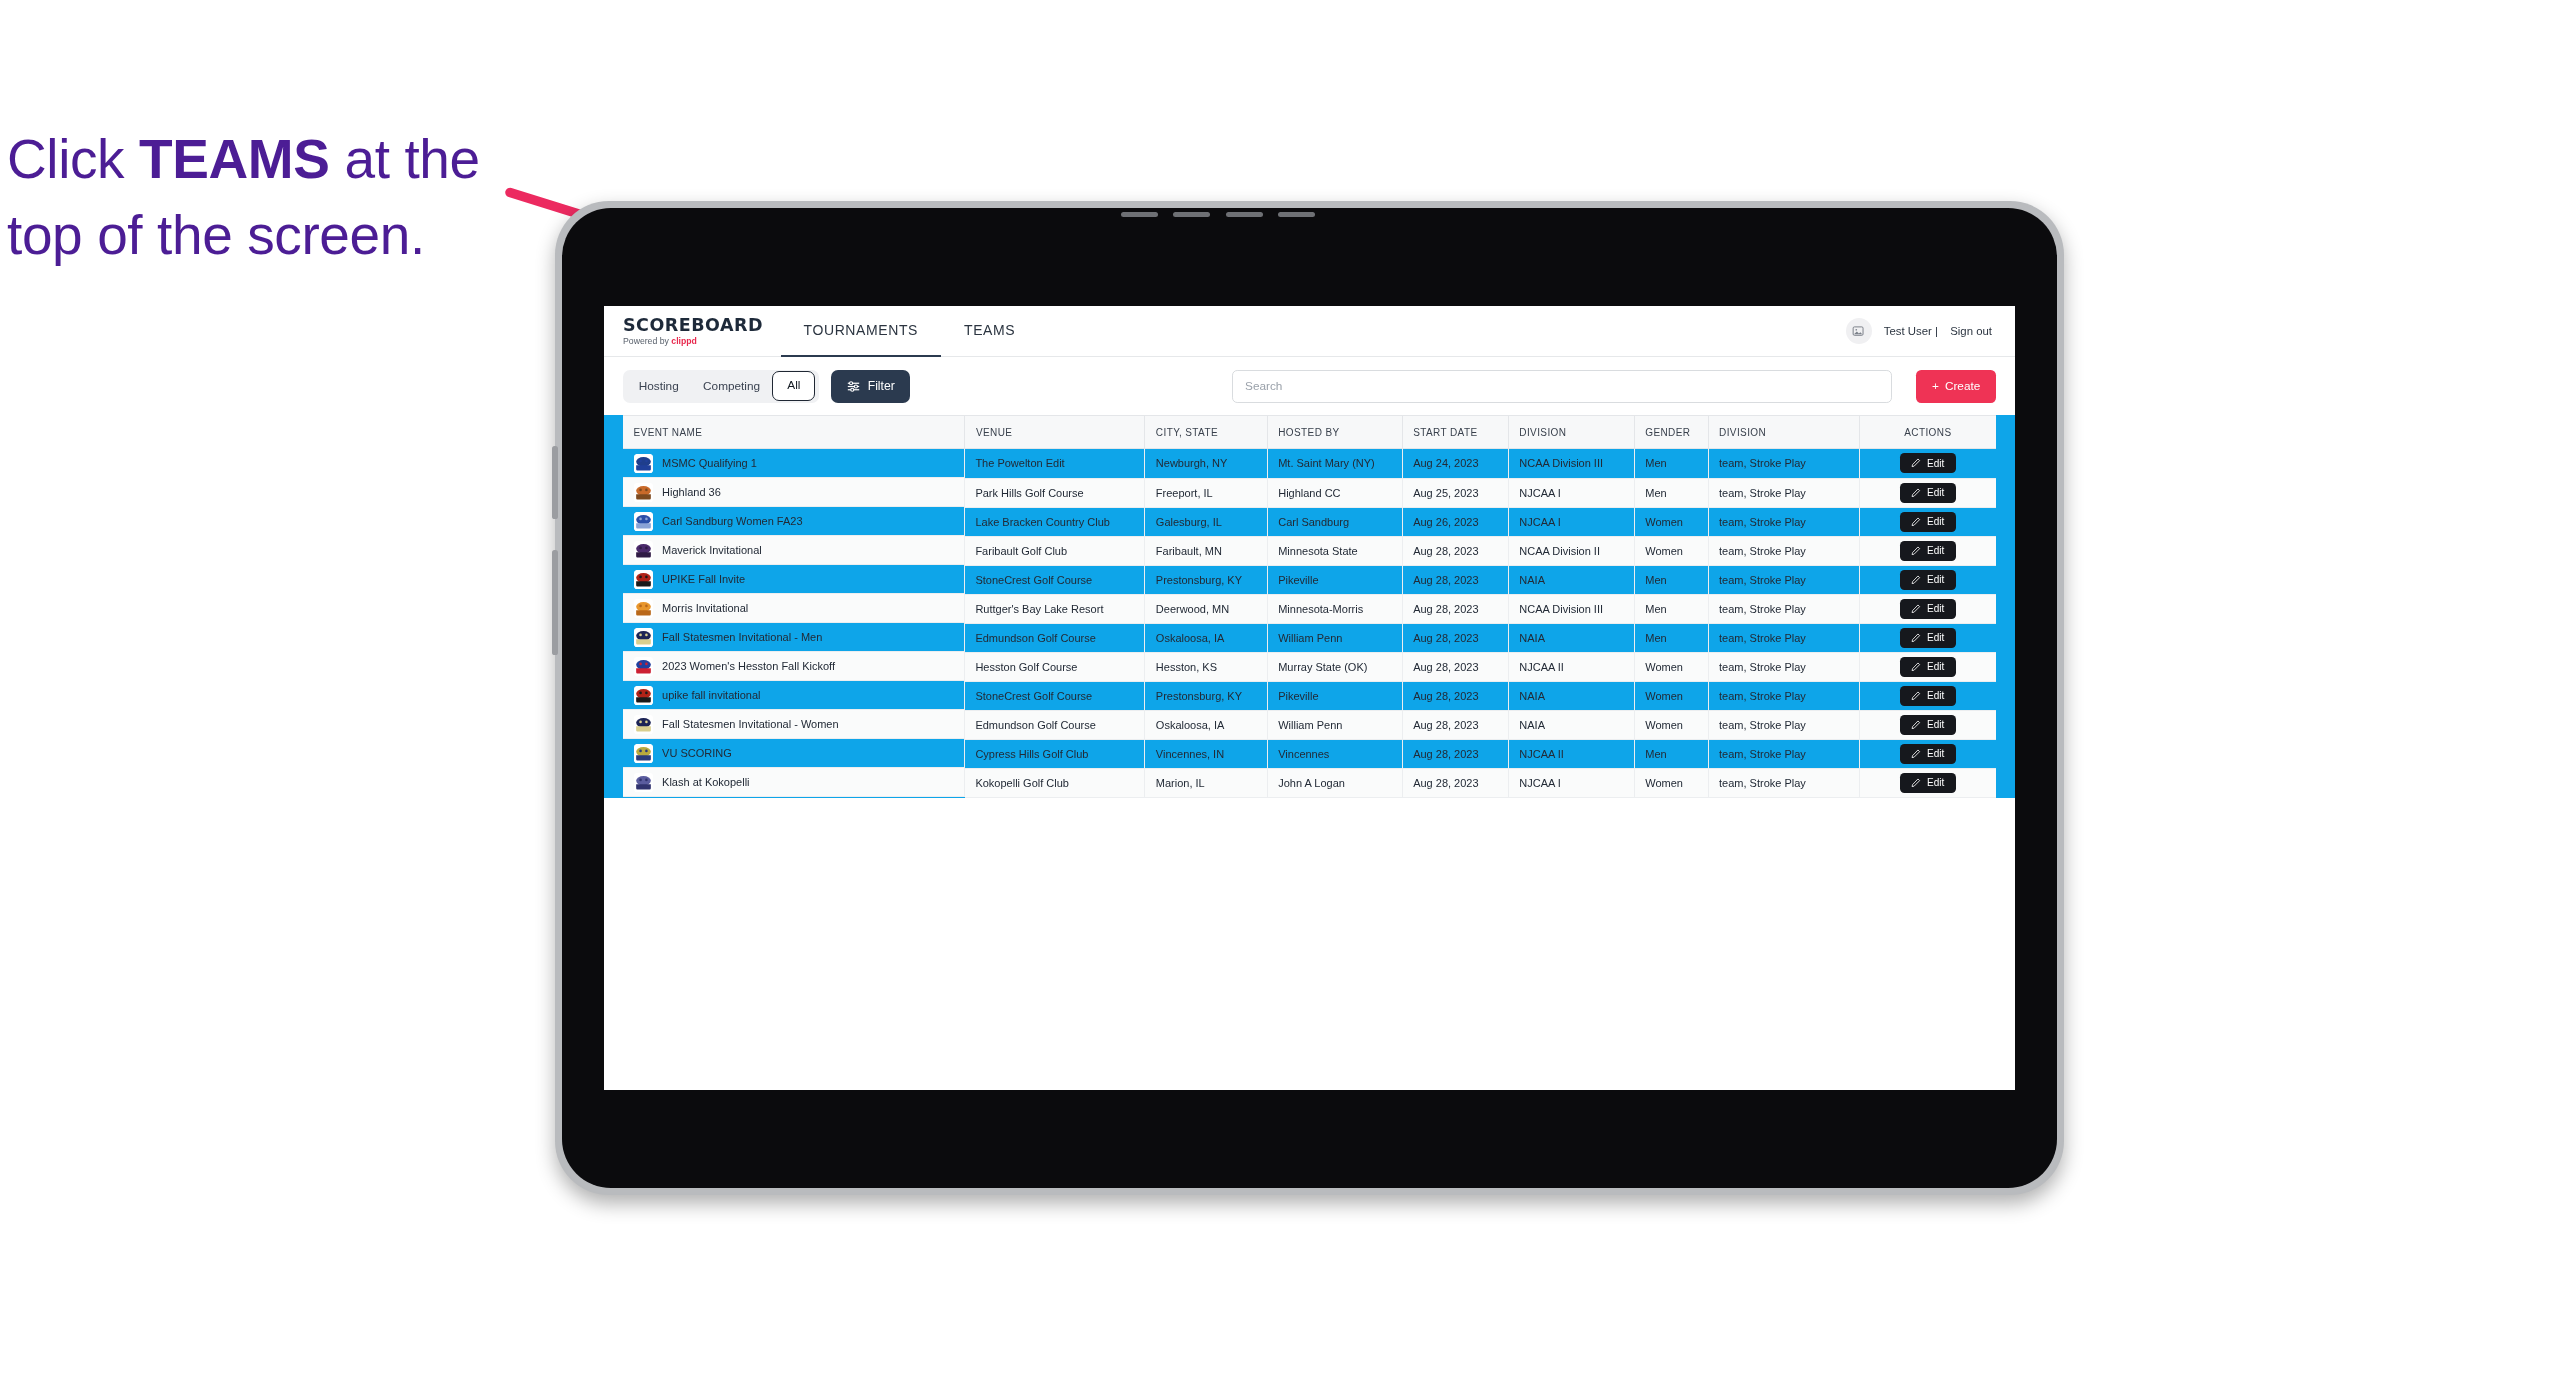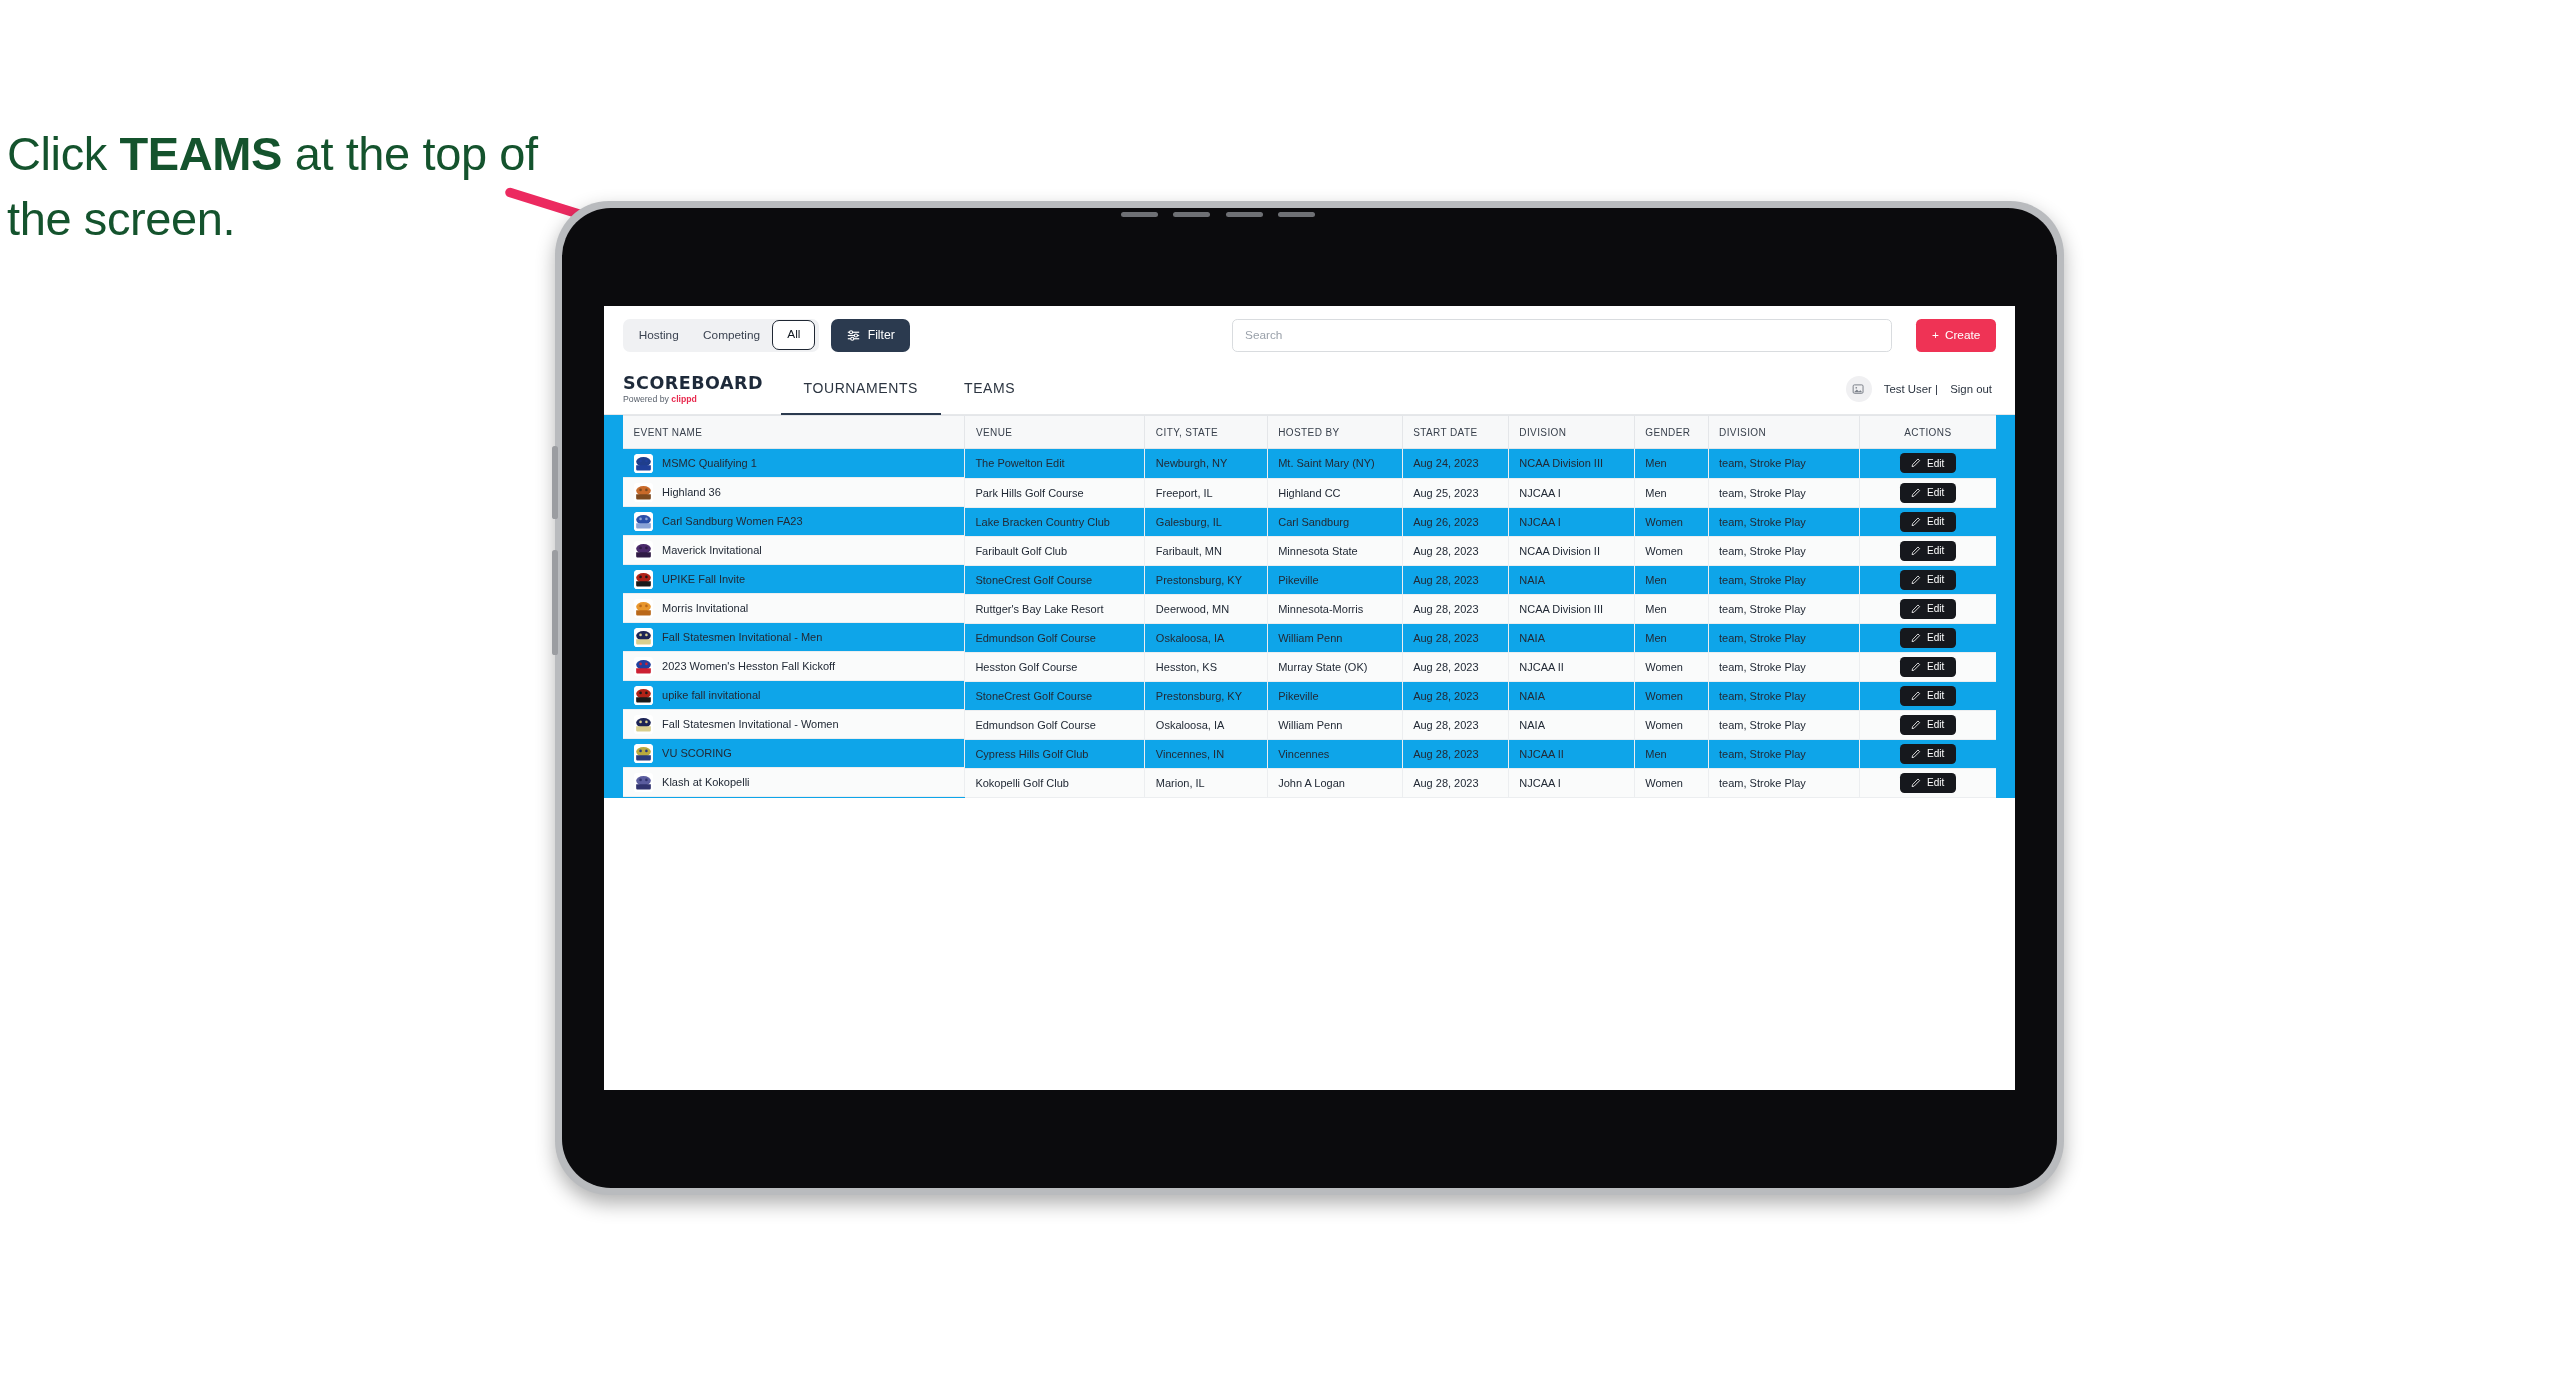--- a/index.html
+++ b/index.html
@@ -10,23 +10,23 @@
     position: relative;
     overflow: hidden;
   }
 
   
   #instruction {
     position: absolute;
     left: 7px;
     top: 122px;
     width: 559px;
-    font-size: 47px;
+    font-size: 55px;
     line-height: 1.38;
-    color: #14532d;
+    color: #4c1d95;
     letter-spacing: -0.4px;
   }
   #instruction b { font-weight: 700; }
 
   
   #arrow-svg {
     position: absolute;
     left: 489px;
     top: 175px;
     width: 437px;
@@ -317,20 +317,46 @@
     <div class="cam lens" style="top:483px;left:49px;width:10.5px;height:10.5px;"></div>
     <div class="cam" style="top:522px;width:23.6px;height:19px;"></div>
     <div class="cam" style="top:563px;width:23.6px;height:19px;"></div>
   </div>
 
   <div class="edge-btn" style="top:245px;height:73px;"></div>
   <div class="edge-btn" style="top:349px;height:105px;"></div>
 
   <div id="screen">
 
+    <div id="appbar">
+      <div id="brand">
+        <div id="brand-title">SCOREBOARD</div>
+        <div id="brand-sub"><span>Powered by </span><span class="clippd">clippd</span></div>
+      </div>
+
+      <div class="navtab active">
+        <span>TOURNAMENTS</span>
+      </div>
+      <div class="navtab">
+        <span>TEAMS</span>
+      </div>
+
+      <div id="appbar-right">
+        <div id="avatar">
+          <svg width="12.2" height="12.2" viewBox="0 0 16 16">
+            <rect x="1.5" y="2.5" width="13" height="11" rx="1.6" fill="none" stroke="#7b818a" stroke-width="1.3"></rect>
+            <circle cx="5.6" cy="6.2" r="1.1" fill="#7b818a"></circle>
+            <path d="M2.6 12.2 L6.4 8.4 L9 11 L11 9.4 L13.4 12.2 Z" fill="#7b818a"></path>
+          </svg>
+        </div>
+        <span>Test User |</span>
+        <span id="signout">Sign out</span>
+      </div>
+    </div>
+
     <div id="toolbar">
       <div id="segment">
         <div class="seg-item">Hosting</div>
         <div class="seg-item">Competing</div>
         <div class="seg-item selected">All</div>
       </div>
 
       <button id="filter-btn">
         <svg width="13" height="13" viewBox="0 0 16 16">
           <line x1="1" y1="4" x2="15" y2="4" stroke="#fff" stroke-width="1.5"></line>
@@ -342,46 +368,20 @@
         </svg>
         <span>Filter</span>
       </button>
 
       <input id="search-input" type="text" placeholder="Search" style="">
 
       <button id="create-btn">
         <span>+</span>
         <span>Create</span>
       </button>
-    </div>
-
-    <div id="appbar">
-      <div id="brand">
-        <div id="brand-title">SCOREBOARD</div>
-        <div id="brand-sub"><span>Powered by </span><span class="clippd">clippd</span></div>
-      </div>
-
-      <div class="navtab active">
-        <span>TOURNAMENTS</span>
-      </div>
-      <div class="navtab">
-        <span>TEAMS</span>
-      </div>
-
-      <div id="appbar-right">
-        <div id="avatar">
-          <svg width="12.2" height="12.2" viewBox="0 0 16 16">
-            <rect x="1.5" y="2.5" width="13" height="11" rx="1.6" fill="none" stroke="#7b818a" stroke-width="1.3"></rect>
-            <circle cx="5.6" cy="6.2" r="1.1" fill="#7b818a"></circle>
-            <path d="M2.6 12.2 L6.4 8.4 L9 11 L11 9.4 L13.4 12.2 Z" fill="#7b818a"></path>
-          </svg>
-        </div>
-        <span>Test User |</span>
-        <span id="signout">Sign out</span>
-      </div>
     </div>
 
     <div id="table-wrap">
       <table>
         <colgroup>
           <col class="c-event">
             <col class="c-venue">
             <col class="c-city">
             <col class="c-host">
           <col class="c-date">

